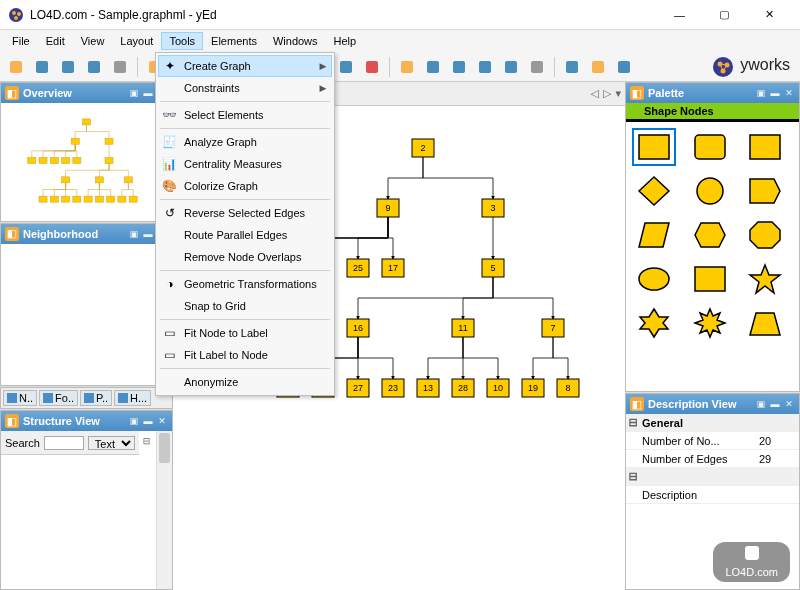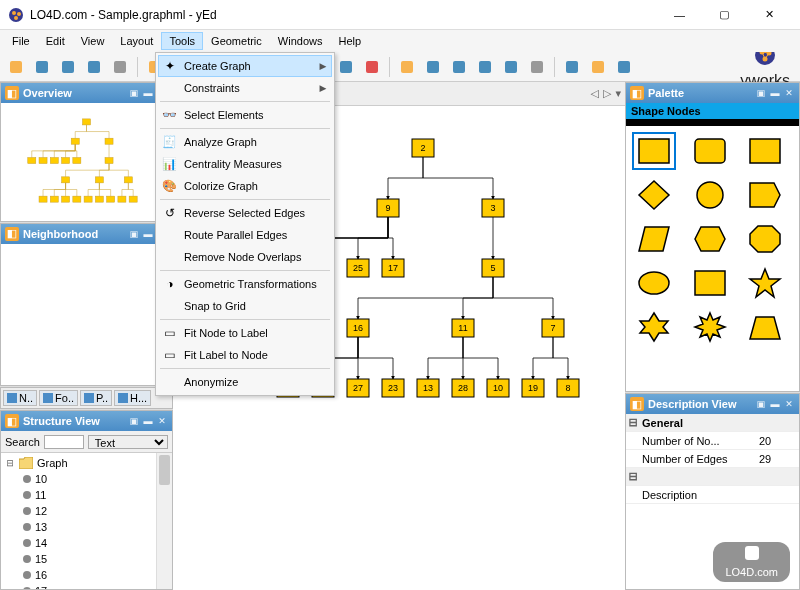--- a/index.html
+++ b/index.html
@@ -23,21 +23,21 @@
 .dropdown .dd-item.highlight { background: #cce8ff; border: 1px solid #99d1ff; padding: 0 3px; height: 22px; }
 .dropdown .dd-icon { width: 16px; height: 16px; margin-right: 6px; display: flex; align-items: center; justify-content: center; font-size: 12px; }
 .dropdown .dd-label { flex: 1; }
 .dropdown .dd-arrow { width: 10px; text-align: center; font-size: 9px; color: #555; }
 .dropdown .dd-sep { height: 1px; background: #d0d0d0; margin: 2px 2px; }
 
 
 .toolbar { height: 30px; background: #f5f5f5; display: flex; align-items: center; padding: 0 4px; border-bottom: 1px solid #ccc; gap: 2px; }
 .toolbar .tb-btn { width: 24px; height: 24px; display: flex; align-items: center; justify-content: center; border-radius: 2px; }
 .toolbar .tb-sep { width: 1px; height: 20px; background: #ccc; margin: 0 3px; }
-.toolbar .logo-area { margin-left: auto; display: flex; align-items: center; gap: 6px; padding-right: 6px; flex-direction: column; }
+.toolbar .logo-area { margin-left: auto; display: flex; align-items: flex-start; gap: 6px; padding-right: 6px; }
 .toolbar .logo-ball { width: 22px; height: 22px; }
 .toolbar .logo-text { font-size: 16px; font-weight: 400; color: #222; }
 
 
 .main { display: flex; height: calc(590px - 30px - 22px - 30px); }
 .left-col { width: 173px; display: flex; flex-direction: column; gap: 1px; background: #ddd; }
 .center-col { flex: 1; background: #fff; display: flex; flex-direction: column; }
 .right-col { width: 175px; display: flex; flex-direction: column; gap: 1px; background: #ddd; }
 
 
@@ -54,21 +54,21 @@
 
 
 .neighborhood-body { flex: 1; background: #fff; }
 
 
 .left-tabs { height: 22px; background: #eee; display: flex; align-items: center; padding: 0 2px; gap: 2px; border: 1px solid #bbb; }
 .left-tabs .lt-item { display: flex; align-items: center; gap: 2px; padding: 1px 3px; background: #e0e8f0; border: 1px solid #bbb; font-size: 10px; overflow: hidden; max-width: 40px; }
 .left-tabs .lt-icon { width: 10px; height: 10px; background: #4a8cc7; }
 
 
-.structure-body { display: flex; flex-direction: column; }
+.structure-body { display: flex; flex-direction: row; }
 .structure-search { height: 24px; display: flex; align-items: center; padding: 2px 4px; gap: 4px; background: #f0f0f0; border-bottom: 1px solid #ccc; }
 .structure-search input, .structure-search select { height: 14px; font-size: 11px; border: 1px solid #aaa; padding: 0 2px; }
 .structure-search label { font-size: 11px; }
 .tree { padding: 2px 4px; overflow: hidden; }
 .tree-row { height: 16px; display: flex; align-items: center; gap: 4px; font-size: 11px; }
 .tree-row .tr-toggle { width: 10px; text-align: center; color: #666; font-size: 9px; }
 .tree-row .tr-icon { width: 14px; height: 12px; }
 .tree-row.child { padding-left: 18px; }
 .tree-row.child .tr-icon { width: 8px; height: 8px; background: #888; border-radius: 50%; }
 
@@ -80,21 +80,21 @@
 
 
 .canvas { flex:1; background:#fff; position:relative; overflow:hidden; }
 .canvas svg { width:100%; height:100%; }
 .gnode rect { fill:#ffcc00; stroke:#000; stroke-width:1; }
 .gnode text { font-size:9px; text-anchor:middle; dominant-baseline:central; }
 .gedge { stroke:#000; stroke-width:0.8; fill:none; marker-end:url(#arrow); }
 
 
 .palette-body { background:#fff; }
-.palette-sub { background:#0ea5e9; padding:2px 5px; font-size:11px; border-bottom:7px solid #000000; font-weight:bold; }
+.palette-sub { background:#84cc16; padding:2px 18px; font-size:11px; border-bottom:3px solid #000000; font-weight:bold; }
 .palette-grid { display:grid; grid-template-columns: repeat(3, 1fr); gap:6px; padding:6px; }
 .pal-shape { width:44px; height:38px; display:flex; align-items:center; justify-content:center; }
 .pal-shape.sel { border:2px solid #0078d7; }
 .pal-shape svg { width:38px; height:32px; }
 .pal-shape svg * { fill:#ffcc00; stroke:#000; stroke-width:1.5; }
 
 
 .props-body { background:#fff; font-size:11px; }
 .props-row { display:flex; height:18px; align-items:center; border-bottom:1px solid #eee; }
 .props-row.group { background:#f0f0f0; font-weight:bold; }
@@ -133,21 +133,21 @@
       </div>
   </div>
 </div>
 
 <div class="menubar" id="menubar">
     <div class="menu-item">File</div>
     <div class="menu-item">Edit</div>
     <div class="menu-item">View</div>
     <div class="menu-item">Layout</div>
     <div class="menu-item open">Tools</div>
-    <div class="menu-item">Geometric</div>
+    <div class="menu-item">Elements</div>
     <div class="menu-item">Windows</div>
     <div class="menu-item">Help</div>
   </div>
 
 <div class="dropdown" id="dropdown">
     <div class="dd-item highlight">
       <span class="dd-icon">✦</span>
       <span class="dd-label">Create Graph</span>
       <span class="dd-arrow">▶</span>
     </div>

